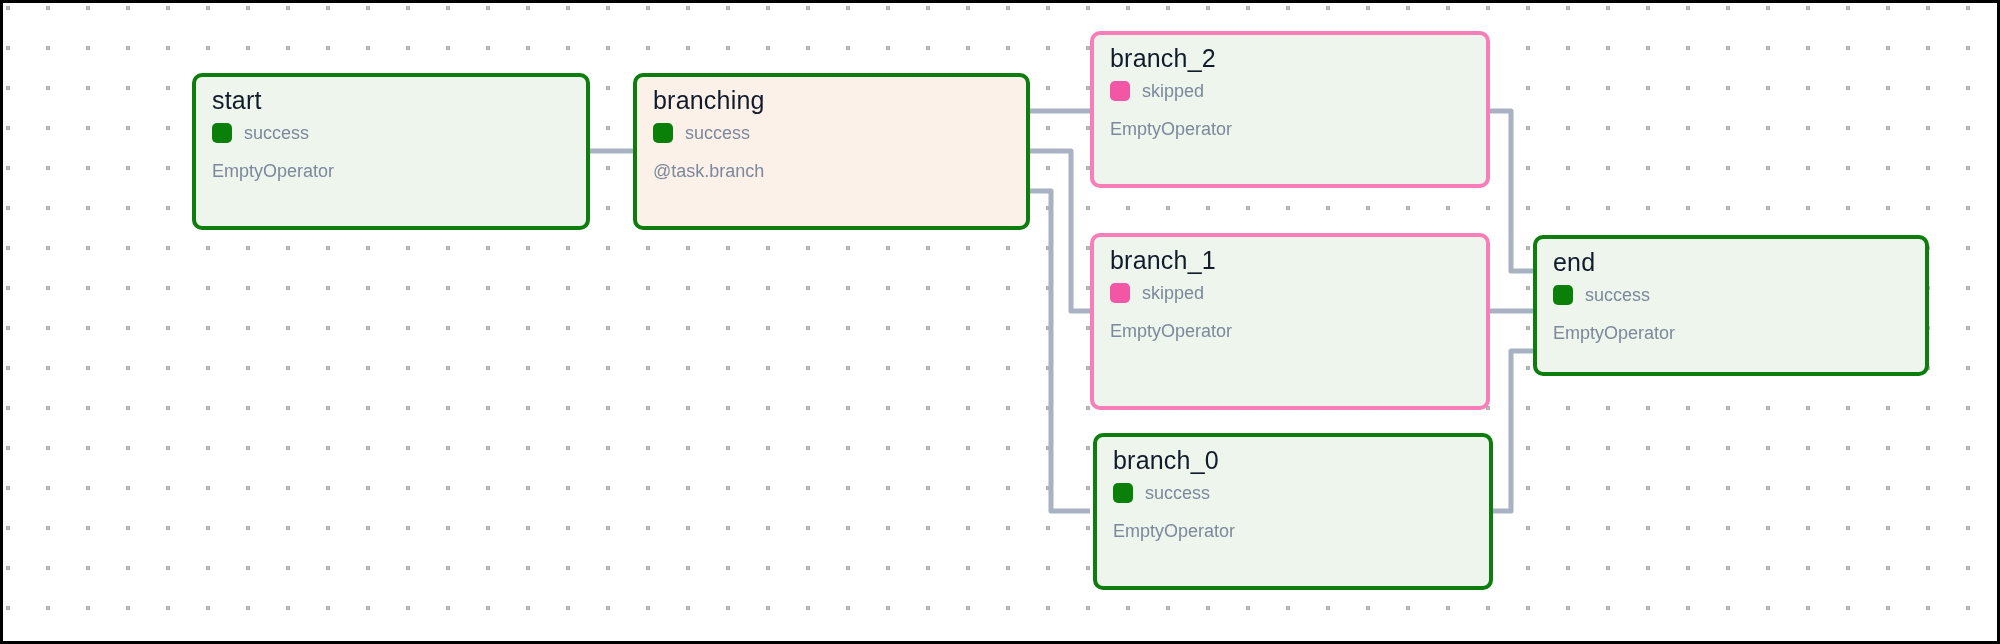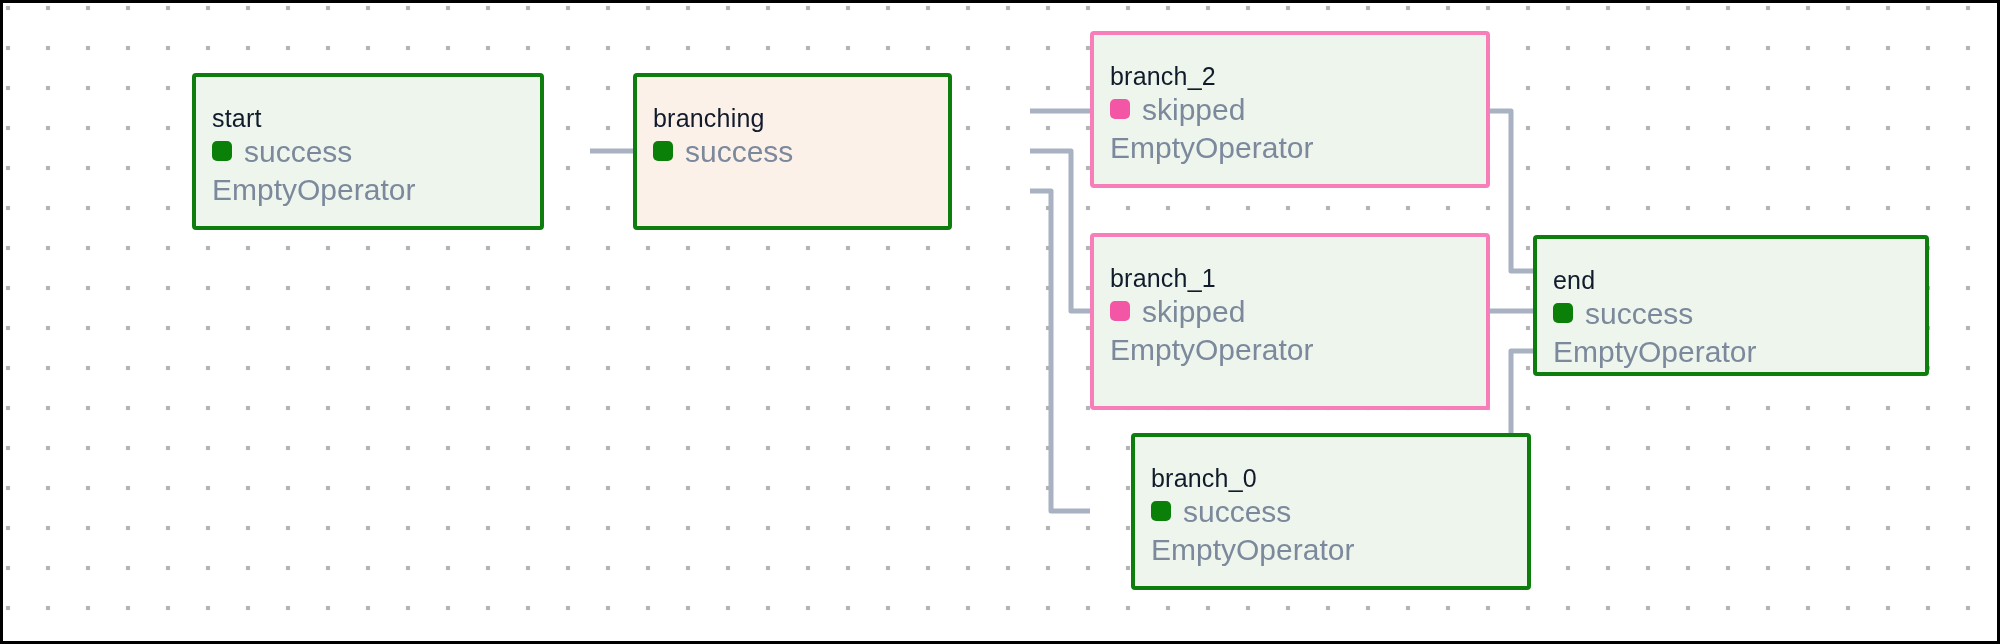--- a/index.html
+++ b/index.html
@@ -13,43 +13,43 @@
     background-size:40px 40px;
     background-position:-15px -15px;
     overflow:hidden;
     font-family:"Liberation Sans", sans-serif;
   }
   .edges{position:absolute;left:0;top:0;width:2000px;height:644px;}
   .edges polyline{fill:none;stroke:#a8b2c2;stroke-width:5;stroke-linejoin:round;stroke-linecap:butt;}
   .node{
     position:absolute;
     box-sizing:border-box;
-    border-radius:4px;
+    border-radius:10px;
     border:4px solid transparent;
-    padding:26px 16px;
+    padding:8px 16px;
   }
   .node.green-border{border-color:#0d7e0d;}
   .node.pink-border{border-color:#f87eba;}
   .node.bg-green{background:#edf5ec;}
   .node.bg-peach{background:#fcf1e9;}
-  .n-start   {left:189px; top:70px;  width:352px; height:157px;}
-  .n-branching{left:630px; top:70px; width:319px; height:157px;}
+  .n-start   {left:189px; top:70px;  width:398px; height:157px;}
+  .n-branching{left:630px; top:70px; width:397px; height:157px;}
   .n-branch2 {left:1087px;top:28px;  width:400px; height:157px;}
   .n-branch1 {left:1087px;top:230px; width:400px; height:177px;}
-  .n-branch0 {left:1128px;top:430px; width:400px; height:157px;}
+  .n-branch0 {left:1090px;top:430px; width:400px; height:157px;}
   .n-end     {left:1530px;top:232px; width:396px; height:141px;}
   .title{
     font-size:25px;line-height:30px;color:#111b2b;
     letter-spacing:0.2px;
   }
   .status-row{display:flex;align-items:center;margin-top:5px;height:26px;}
   .sq{width:20px;height:20px;border-radius:5px;margin-right:12px;flex:0 0 auto;}
   .sq.success{background:#0a8008;}
   .sq.skipped{background:#f356a4;}
-  .state-label,.operator{font-size:30px;line-height:27px;color:#7c899c;}
+  .state-label,.operator{font-size:18px;line-height:27px;color:#7c899c;}
   .operator{margin-top:12px;}
 </style>
 </head>
 <body>
 
 <div class="frame">
 
   <svg class="edges" viewBox="0 0 2000 644">
     <polyline points="587,148 630,148"></polyline>
     <polyline points="1027,108 1087,108"></polyline>
@@ -68,20 +68,21 @@
     </div>
     <div class="operator">EmptyOperator</div>
   </div>
 
   <div class="node green-border bg-peach n-branching">
     <div class="title">branching</div>
     <div class="status-row">
       <span class="sq success"></span>
       <span class="state-label">success</span>
     </div>
+    <div class="operator">@task.branch</div>
   </div>
 
   <div class="node pink-border bg-green n-branch2">
     <div class="title">branch_2</div>
     <div class="status-row">
       <span class="sq skipped"></span>
       <span class="state-label">skipped</span>
     </div>
     <div class="operator">EmptyOperator</div>
   </div>

